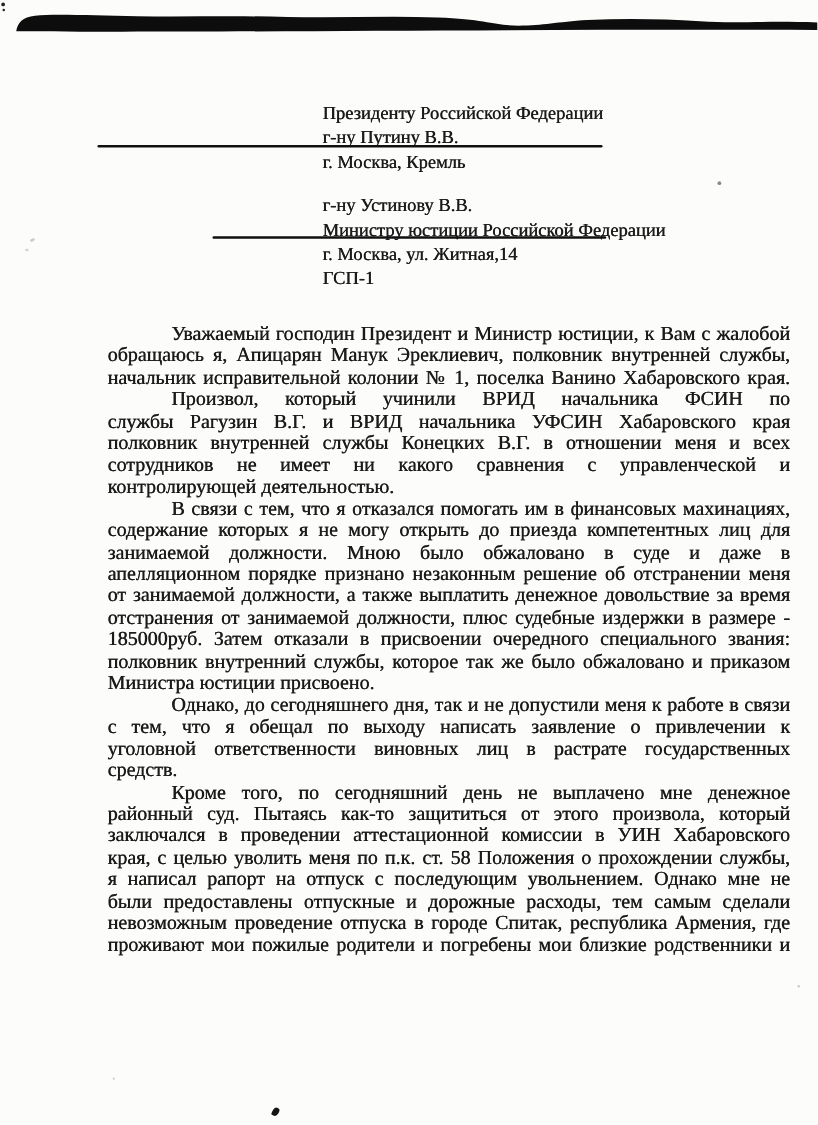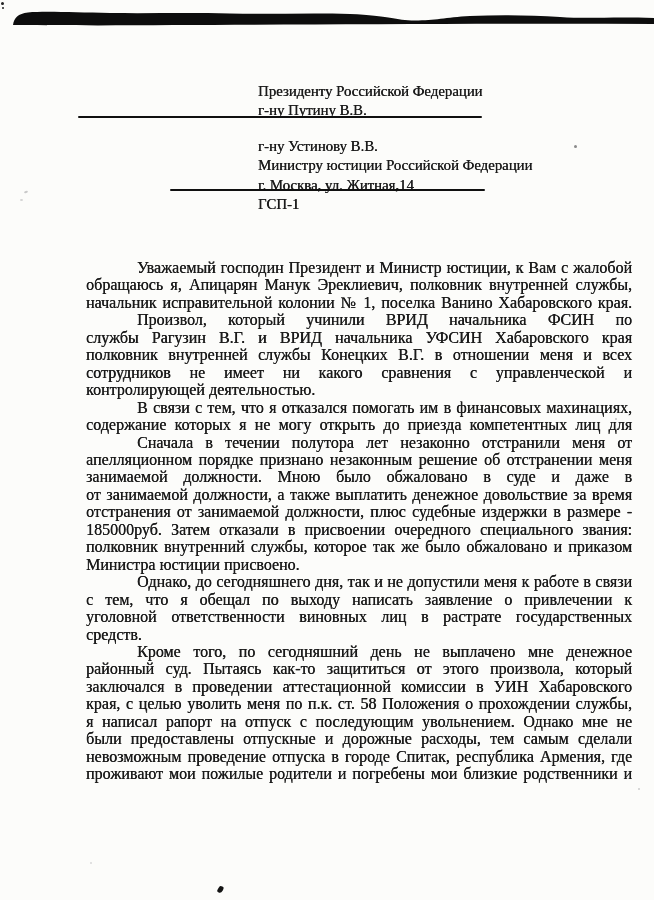--- a/index.html
+++ b/index.html
@@ -77,20 +77,21 @@
   <div class="speck" style="left:24px;top:191px;width:4px;height:2px;background:#c9c9c9;transform:rotate(-25deg);"></div>
   <div class="speck" style="left:20px;top:199px;width:3px;height:2px;background:#d4d4d4;"></div>
   <div class="speck" style="left:615px;top:418px;width:2px;height:2px;background:#c0c0c0;"></div>
   <div class="speck" style="left:638px;top:788px;width:2px;height:2px;background:#cccccc;"></div>
   <div class="speck" style="left:90px;top:862px;width:2px;height:2px;background:#d8d8d8;"></div>
   <div class="ink-blot"></div>
 
   <div class="recipients">
     <div>Президенту Российской Федерации</div>
     <div>г-ну Путину В.В.</div>
+    <div>г. Москва, Кремль</div>
     <div class="gap"></div>
     <div>г-ну Устинову В.В.</div>
     <div>Министру юстиции Российской Федерации</div>
     <div>г. Москва, ул. Житная,14</div>
     <div>ГСП-1</div>
   </div>
 
   <div class="rule rule-1"></div>
   <div class="rule rule-2"></div>
 
@@ -105,23 +106,22 @@
         <div class="para-line">службы Рагузин В.Г. и ВРИД начальника УФСИН Хабаровского края</div>
         <div class="para-line">полковник внутренней службы Конецких В.Г. в отношении меня и всех</div>
         <div class="para-line">сотрудников не имеет ни какого сравнения с управленческой и</div>
         <div class="para-line final">контролирующей деятельностью.</div>
       </div>
       <div>
         <div class="para-line first">В связи с тем, что я отказался помогать им в финансовых махинациях,</div>
         <div class="para-line">содержание которых я не могу открыть до приезда компетентных лиц для</div>
       </div>
       <div>
-        <div class="para-line first">Сначала в течении полутора лет незаконно отстранили меня от</div>
+        <div class="para-line">занимаемой должности. Мною было обжаловано в суде и даже в</div>
         <div class="para-line">апелляционном порядке признано незаконным решение об отстранении меня</div>
-        <div class="para-line">занимаемой должности. Мною было обжаловано в суде и даже в</div>
         <div class="para-line">от занимаемой должности, а также выплатить денежное довольствие за время</div>
         <div class="para-line">отстранения от занимаемой должности, плюс судебные издержки в размере -</div>
         <div class="para-line">185000руб. Затем отказали в присвоении очередного специального звания:</div>
         <div class="para-line">полковник внутренний службы, которое так же было обжаловано и приказом</div>
         <div class="para-line final">Министра юстиции присвоено.</div>
       </div>
       <div>
         <div class="para-line first">Однако, до сегодняшнего дня, так и не допустили меня к работе в связи</div>
         <div class="para-line">с тем, что я обещал по выходу написать заявление о привлечении  к</div>
         <div class="para-line">уголовной ответственности виновных лиц в растрате государственных</div>

